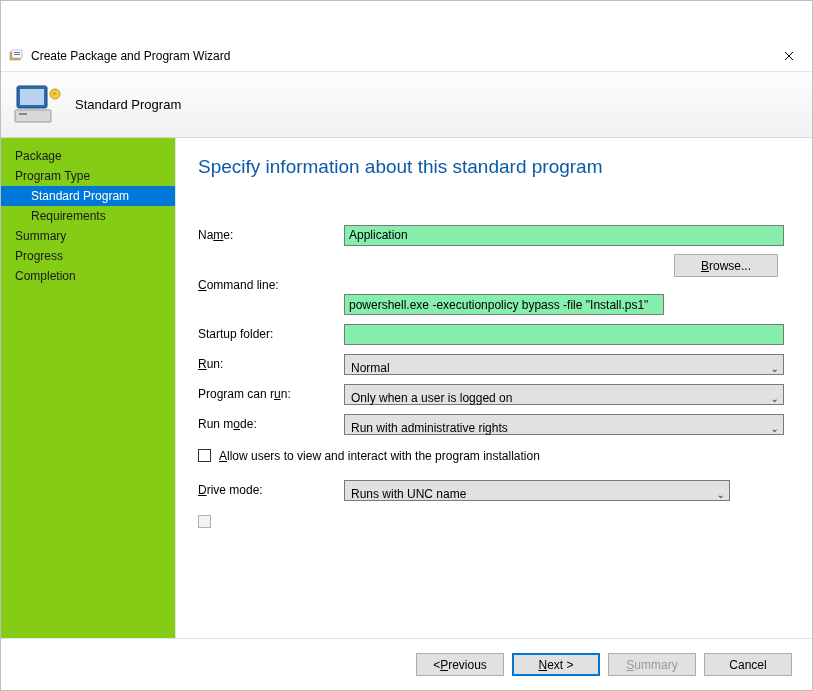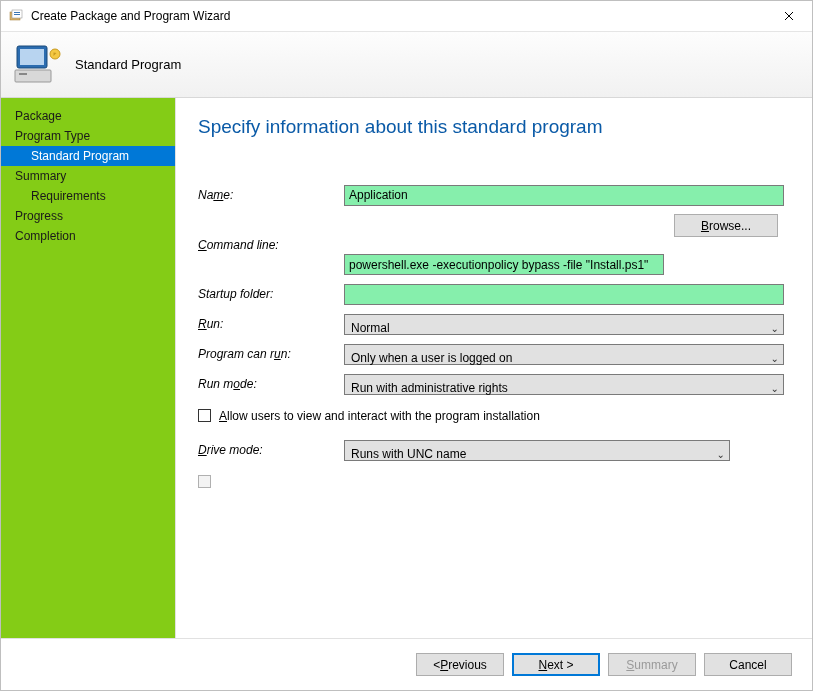--- a/index.html
+++ b/index.html
@@ -6,21 +6,21 @@
   html, body { margin:0; padding:0; }
   .window {
     width: 813px; height: 691px;
     background: #fff; border: 1px solid #bfbfbf;
     display: flex; flex-direction: column;
     position: relative;
   }
   .titlebar {
     height: 31px; display:flex; align-items:center;
     padding: 0 0 0 8px; border-bottom: 1px solid #e5e5e5;
-    font-size: 12px; color:#000;
+    font-size: 12px; color:#000;margin-top:40px;
   }
   .titlebar .icon { width:16px; height:16px; margin-right:6px; }
   .titlebar .title { flex:1; }
   .titlebar .close {
     width:46px; height:31px; display:flex; align-items:center; justify-content:center;
     color:#000; font-size:14px;
   }
   .banner {
     height: 66px; display:flex; align-items:center;
     padding-left: 12px;
@@ -37,21 +37,21 @@
   .nav-item { padding: 3px 10px 3px 14px; white-space:nowrap; cursor:default; }
   .nav-item.indent { padding-left: 30px; }
   .nav-item.selected { background:#0078d7; color:#fff; }
   .content {
     flex:1; padding: 18px 28px 0 22px; position:relative;
     display:flex; flex-direction:column;
   }
   .page-title { color:#0a5aa7; font-size:19px; font-weight:400; margin-bottom: 46px; }
   .form { font-size:12px; color:#000; }
   .row { display:flex; align-items:center; margin-bottom: 8px; min-height:22px; }
-  .row .label { width: 146px; font-style: italic; }
+  .row .label { width: 146px; }
   .row .field { flex:1; display:flex; gap:10px; }
   input.text {
     height:21px; border:1px solid #7a7a7a; padding:0 4px; font-size:12px;
     width:100%; background:#86efac; outline:none;
   }
   .select {
     height:21px; border:1px solid #7a7a7a; background:#e1e1e1;
     display:flex; align-items:center; justify-content:space-between;
     padding:8px 4px 0 6px; font-size:12px; width:100%;
   }
@@ -113,22 +113,22 @@
       </svg>
     </span>
     <div class="banner-title">Standard Program</div>
   </div>
 
   <div class="body">
     <div class="sidebar">
       <div class="nav-item">Package</div>
       <div class="nav-item">Program Type</div>
       <div class="nav-item indent selected">Standard Program</div>
+      <div class="nav-item indent">Requirements</div>
       <div class="nav-item">Summary</div>
-      <div class="nav-item indent">Requirements</div>
       <div class="nav-item">Progress</div>
       <div class="nav-item">Completion</div>
     </div>
 
     <div class="content">
       <div class="page-title">Specify information about this standard program</div>
 
       <div class="form">
 
         <div class="row">

